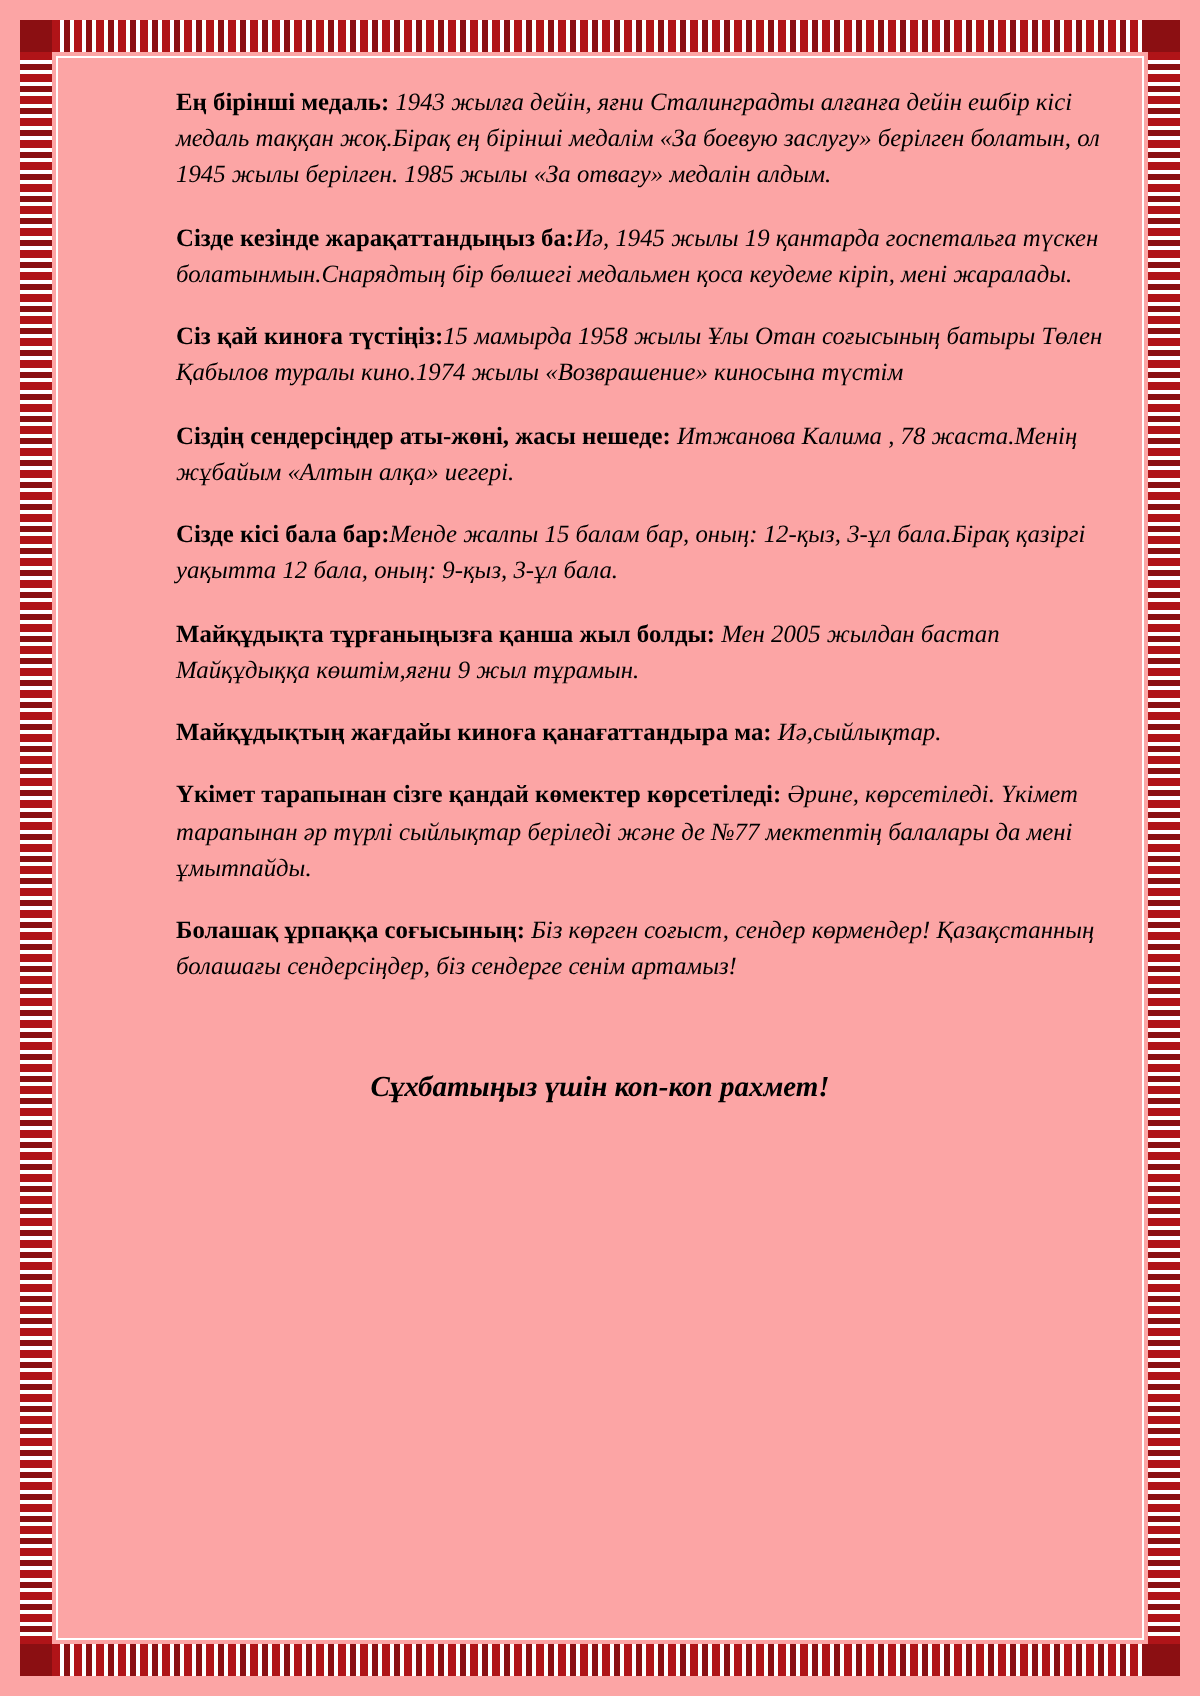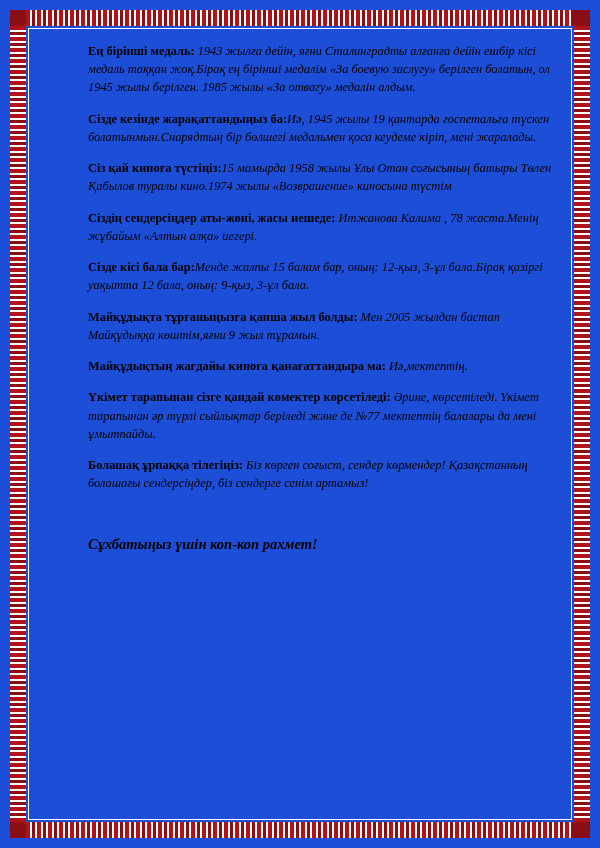--- a/index.html
+++ b/index.html
@@ -7,21 +7,21 @@
     padding: 0;
     background: #ffffff;
   }
   body {
     font-family: "Liberation Serif", serif;
   }
   .page {
     position: relative;
     width: 600px;
     height: 848px;
-    background: #1d4ed8;
+    background: #fca5a5;
     overflow: hidden;
     box-sizing: border-box;
   }
 
   
   .border-frame {
     position: absolute;
     left: 10px;
     top: 10px;
     width: 580px;
@@ -86,20 +86,21 @@
   }
   .q {
     font-weight: bold;
     font-style: normal;
   }
   .a {
     font-style: italic;
   }
   .closing {
     margin: 44px 0 0 0;
+    text-align: center;
     font-size: 14.5px;
     font-weight: bold;
     font-style: italic;
     color: #000000;
     padding-right: 40px;
   }
 </style>
 </head>
 <body>
 
@@ -137,27 +138,27 @@
 
     <p class="qa">
       <span class="q">Сізде кісі бала бар:</span><span class="a">Менде жалпы 15 балам бар, оның: 12-қыз, 3-ұл бала.Бірақ қазіргі уақытта 12 бала, оның:  9-қыз, 3-ұл бала.</span>
     </p>
 
     <p class="qa">
       <span class="q">Майқұдықта тұрғаныңызға қанша жыл болды:</span><span class="a"> Мен 2005 жылдан бастап Майқұдыққа көштім,яғни 9 жыл тұрамын.</span>
     </p>
 
     <p class="qa">
-      <span class="q">Майқұдықтың жағдайы киноға қанағаттандыра ма:</span><span class="a"> Иә,мектептің.</span>
+      <span class="q">Майқұдықтың жағдайы киноға қанағаттандыра ма:</span><span class="a"> Иә,сыйлықтар.</span>
     </p>
 
     <p class="qa">
       <span class="q">Үкімет тарапынан сізге қандай көмектер көрсетіледі:</span><span class="a"> Әрине, көрсетіледі. Үкімет тарапынан әр түрлі сыйлықтар беріледі және де №77 мектептің балалары да мені ұмытпайды.</span>
     </p>
 
     <p class="qa">
-      <span class="q">Болашақ ұрпаққа тілегіңіз:</span><span class="a"> Біз көрген соғыст, сендер көрмендер! Қазақстанның болашағы сендерсіңдер, біз сендерге сенім артамыз!</span>
+      <span class="q">Болашақ ұрпаққа соғысының:</span><span class="a"> Біз көрген соғыст, сендер көрмендер! Қазақстанның болашағы сендерсіңдер, біз сендерге сенім артамыз!</span>
     </p>
 
     <p class="closing">Сұхбатыңыз үшін коп-коп рахмет!</p>
 
   </div>
 </div>
 
 </body></html>

